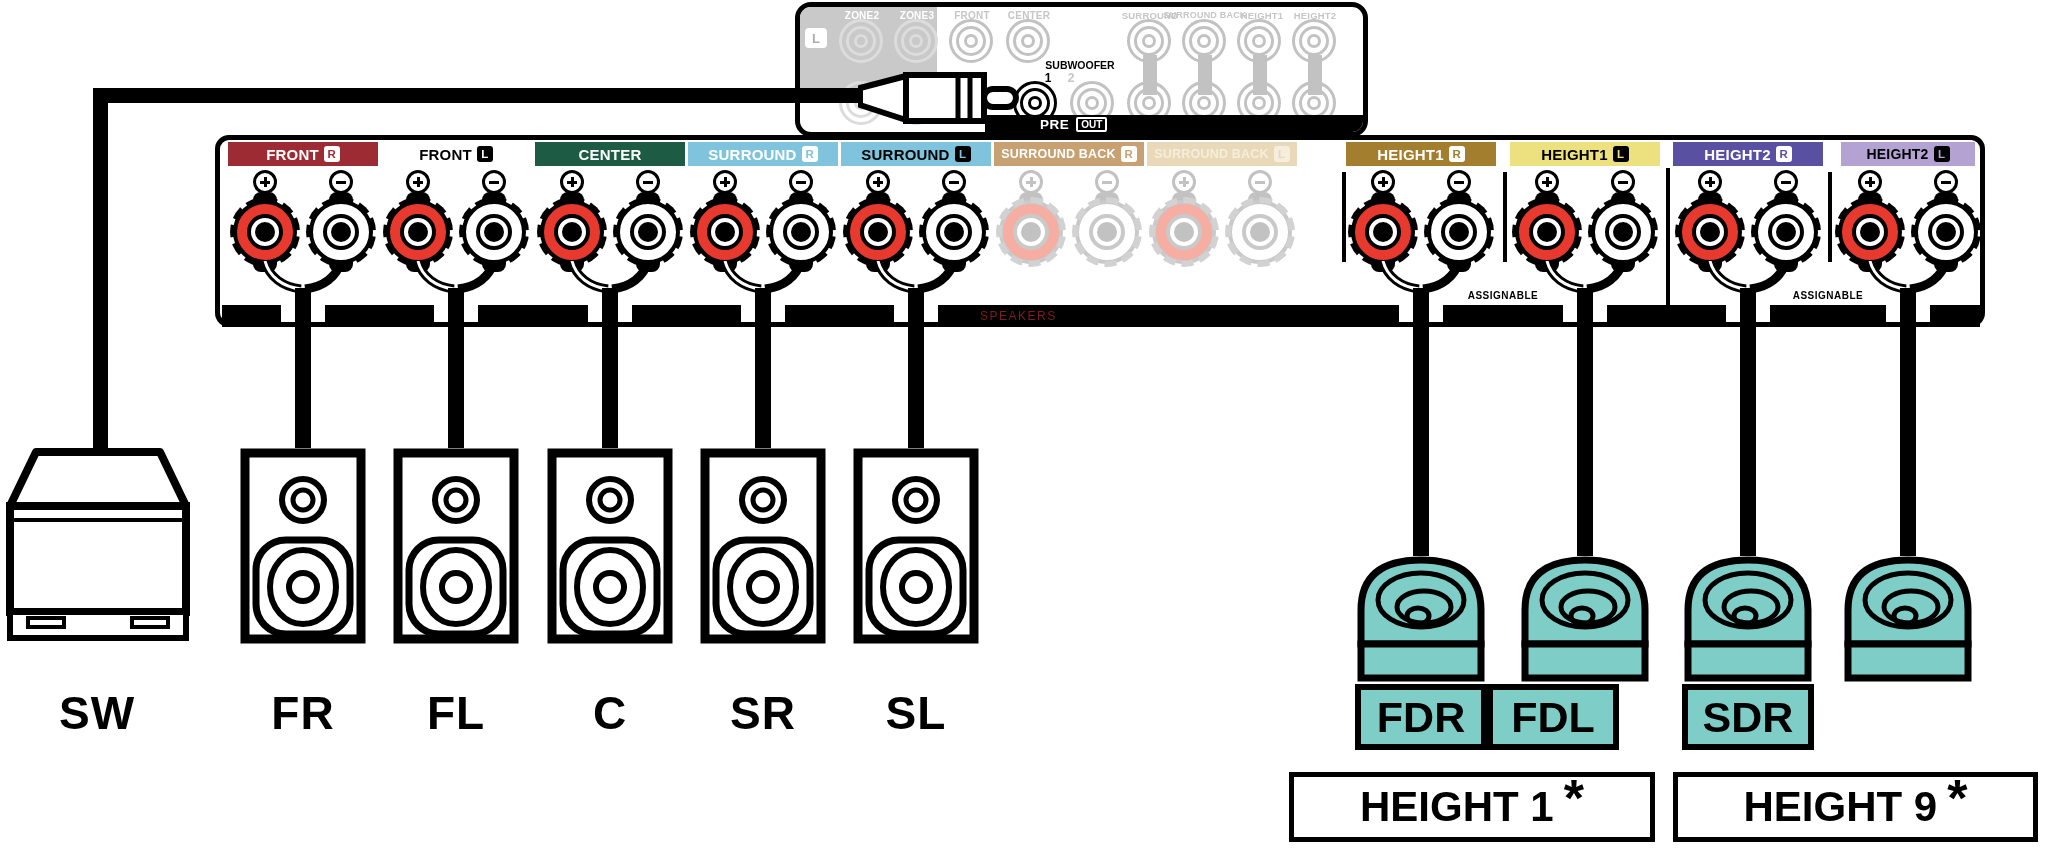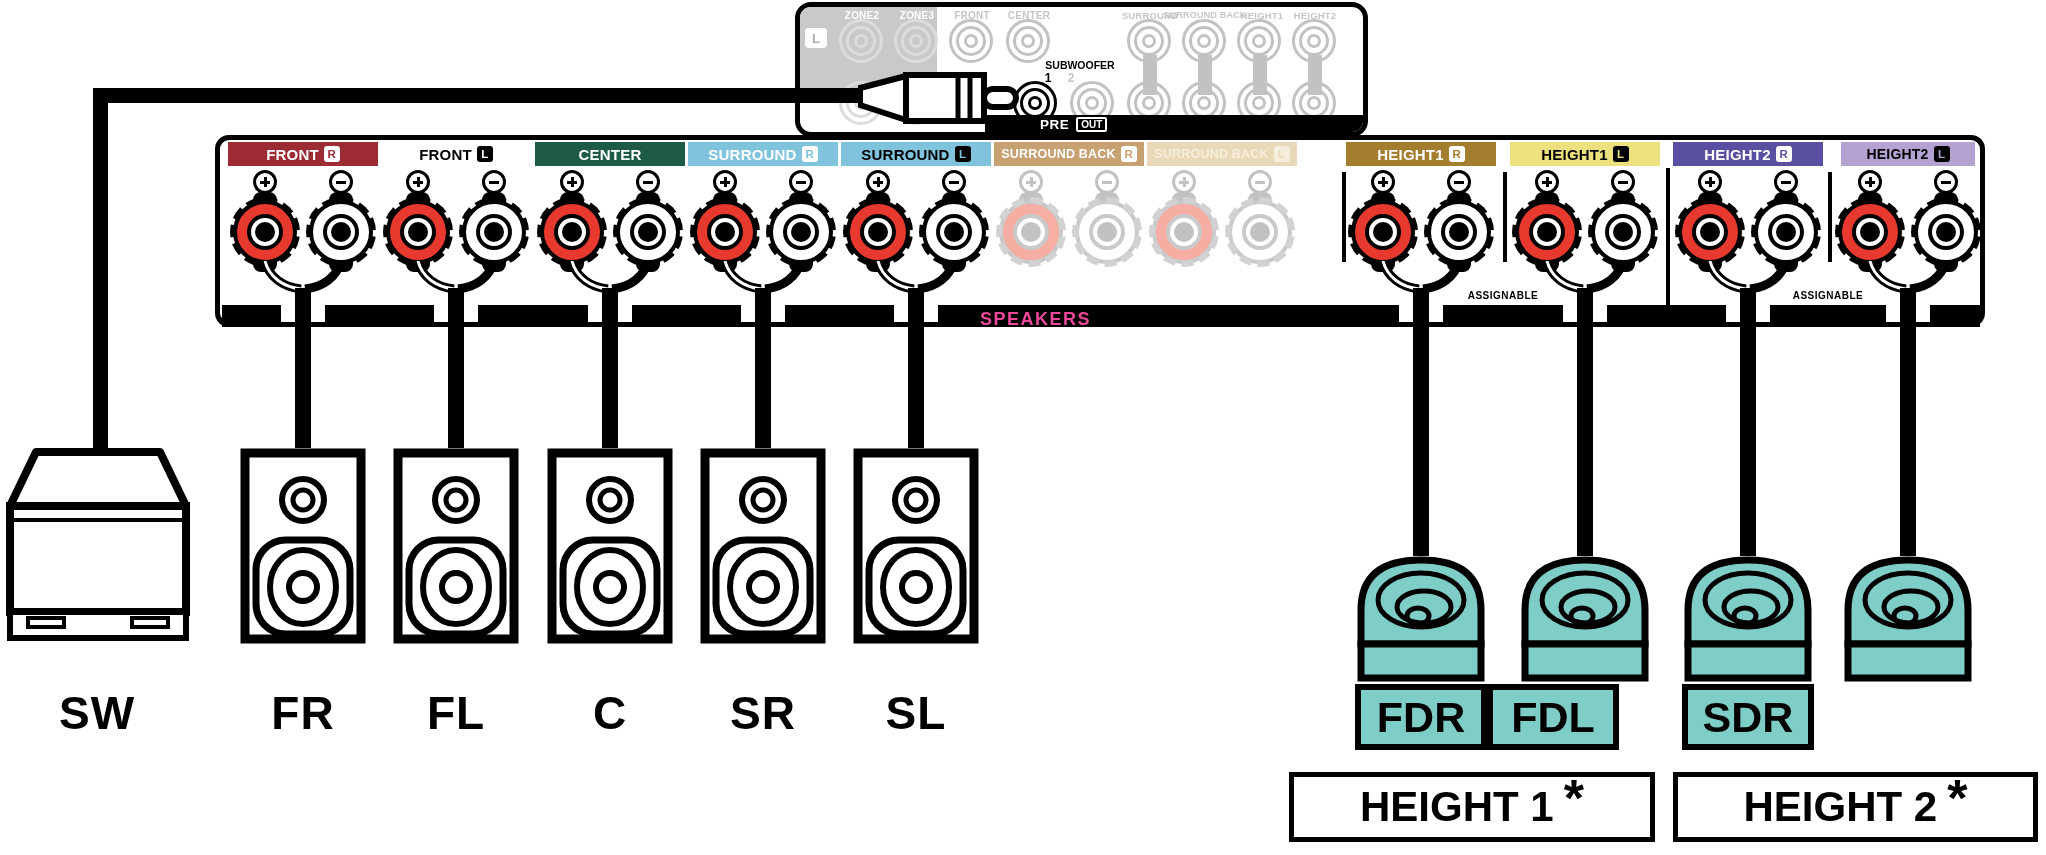--- a/index.html
+++ b/index.html
@@ -59,21 +59,21 @@
   .tg.off .post i{background:#C2C2C2}
   .tg.off .post b{border-color:#D2D2D2}
   .tg.off .pol{border-color:#C2C2C2}
   .tg.off .pol::before,.tg.off .pol::after{background:#C2C2C2}
   .tg.off .nub{background:#C2C2C2}
   .divider{position:absolute;width:4px;background:#000}
   .divider.short{top:32px;height:90px}
   .divider.tall{top:28px;height:137px}
   .assign{position:absolute;top:150px;transform:translateX(-50%);font-weight:bold;font-size:10px;letter-spacing:.5px;color:#000}
   .barseg{position:absolute;top:165px;height:22px;background:#000}
-  .sptxt{position:absolute;left:760px;top:169px;color:#ec4899;font-weight:bold;font-size:18px;letter-spacing:1.5px}
+  .sptxt{position:absolute;left:760px;top:169px;color:#7f1d1d;font-weight:normal;font-size:12px;letter-spacing:1.5px}
   
   .wire{position:absolute;top:261px}
   .cable{position:absolute;width:16px;background:#000}
   .cable.main{top:288px;height:160px}
   .cable.ht{top:288px;height:268px}
   
   .spk{position:absolute}
   .slabel{position:absolute;top:686px;transform:translateX(-50%);font-weight:bold;font-size:46px;color:#000;letter-spacing:1px}
   .chip{position:absolute;top:684px;width:132px;height:66px;background:#7FCDC7;border:6px solid #000;
     box-sizing:border-box;display:flex;align-items:center;justify-content:center;
@@ -535,17 +535,17 @@
 
   <div class="chip" style="left:1355px">FDR</div>
   <div class="chip" style="left:1487px">FDL</div>
   <div class="chip" style="left:1682px">SDR</div>
 
   <div class="hbox" style="left:1289px;width:366px">
     <span>HEIGHT 1</span>
     <span class="ast">*</span>
   </div>
   <div class="hbox" style="left:1673px;width:365px">
-    <span>HEIGHT 2</span>
+    <span>HEIGHT 9</span>
     <span class="ast">*</span>
   </div>
 
 </div>
 
 </body></html>

